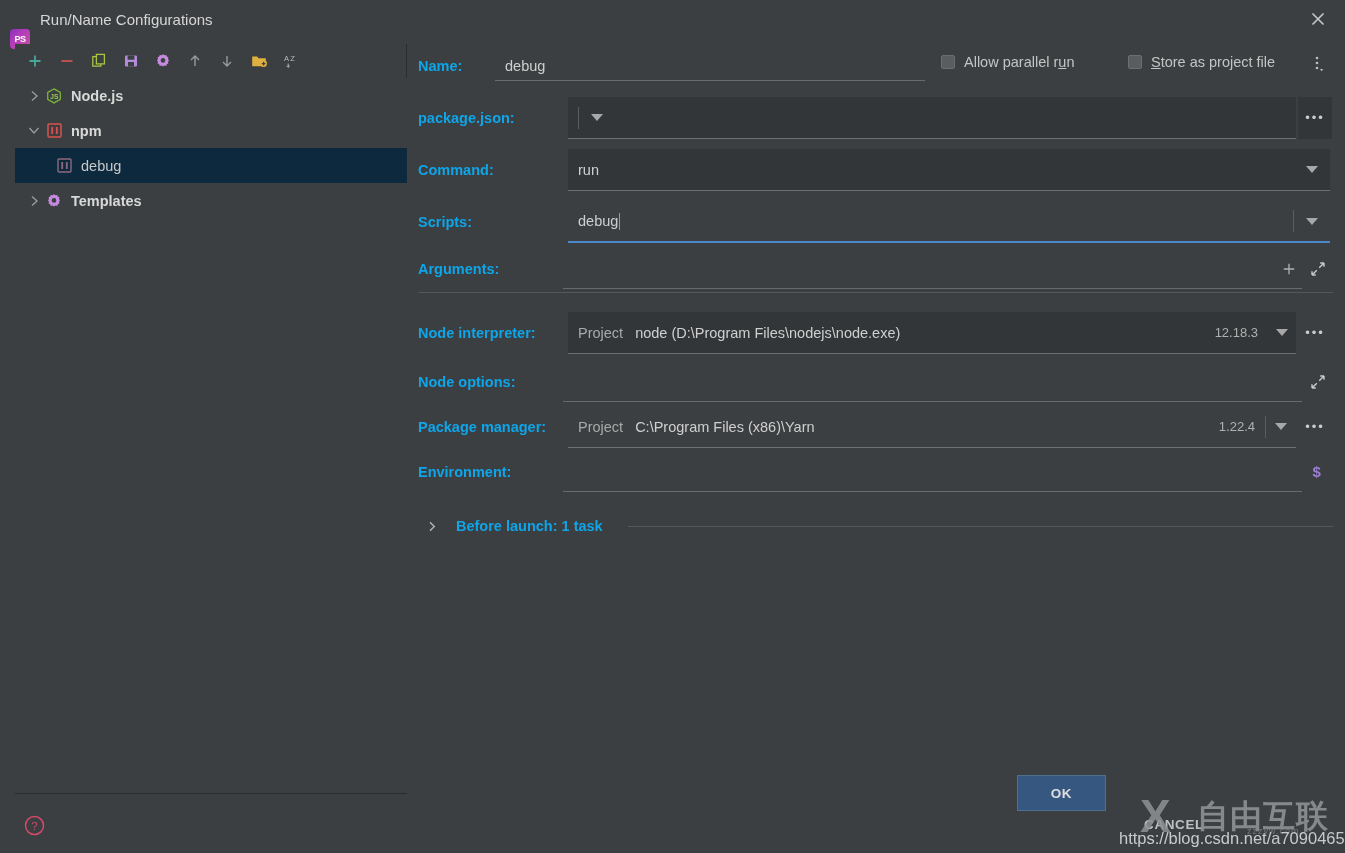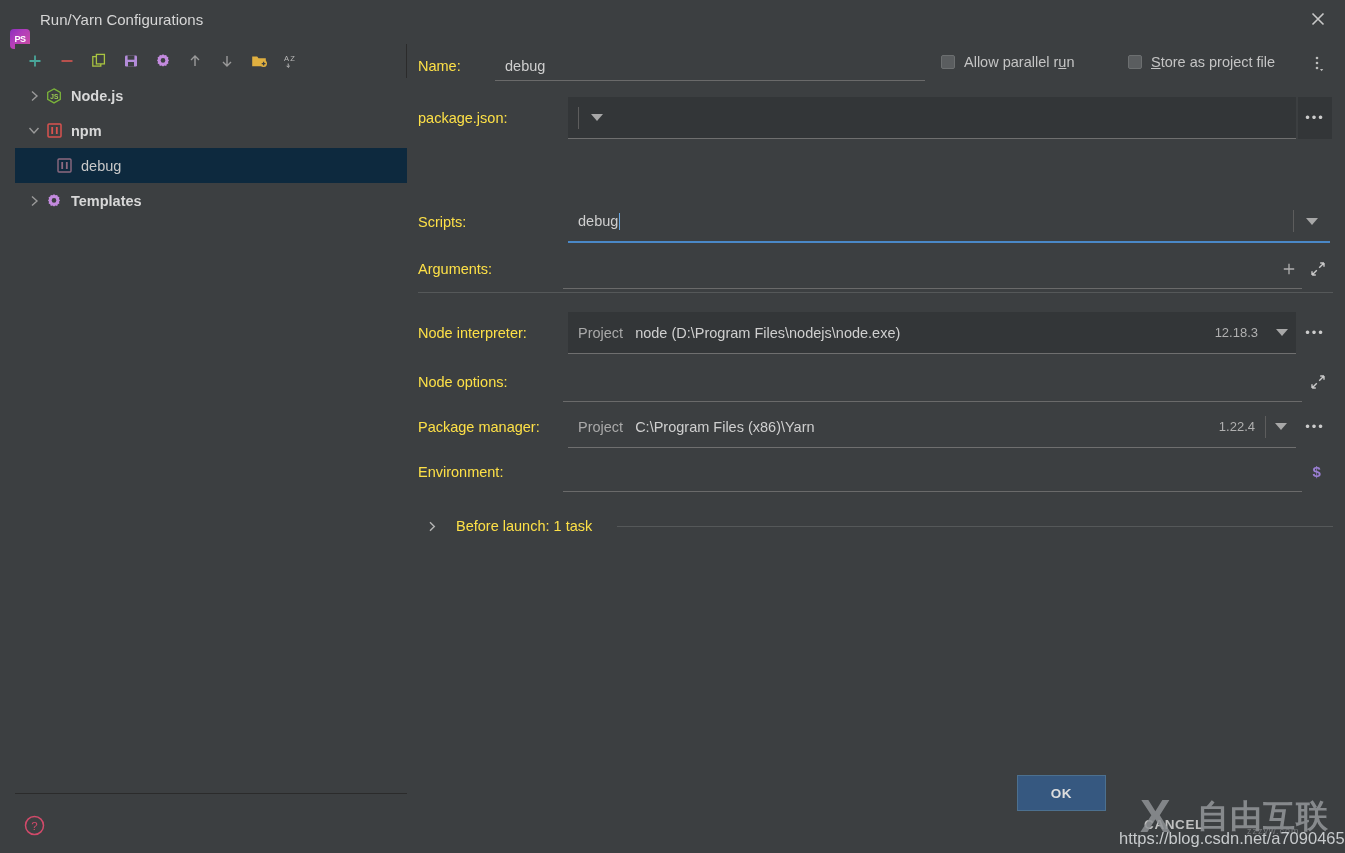--- a/index.html
+++ b/index.html
@@ -93,22 +93,23 @@
   
   #form {
     position: absolute; left: 418px; top: 44px;
     width: 915px; height: 500px;
   }
   .row {
     position: absolute; left: 0; width: 915px; height: 32px;
     display: flex; align-items: center;
   }
   .lbl {
-    font-size: 14.5px; color: #fde047;
+    font-size: 14.5px; color: #0ea5e9;
     white-space: nowrap;
+    font-weight: bold;
   }
 
   .field-under {
     border-bottom: 1px solid #6a6a6a;
   }
   .field-box {
     background: #333638;
     border-bottom: 1px solid #6f6f6f;
   }
   .field-focus {
@@ -228,21 +229,21 @@
     opacity: 0.95;
   }
 </style>
 </head>
 <body>
 
 <div id="app">
 
   <div id="titlebar">
     <div id="ps-icon">PS</div>
-    <div id="window-title">Run/Yarn Configurations</div>
+    <div id="window-title">Run/Name Configurations</div>
   </div>
   <div id="close-btn">
     <svg width="16" height="16" viewBox="0 0 16 16">
       <path d="M2.5 2.5 L13.5 13.5 M13.5 2.5 L2.5 13.5" stroke="#c8c8c8" stroke-width="1.6" fill="none"></path>
     </svg>
   </div>
 
   <div id="left-panel">
 
     <div id="toolbar">
@@ -389,20 +390,29 @@
         <div class="dd-sep"></div>
         <div style="width:36px; display:flex; align-items:center; justify-content:center;">
           <div class="arrow-down"></div>
         </div>
       </div>
       <div class="dots-btn" style="margin-left:2px; height:42px;">
         <span class="dots-glyph">•••</span>
       </div>
     </div>
 
+    <div class="row" style="top:105px; height:42px;">
+      <div class="lbl" style="width:150px;">Command:</div>
+      <div class="field-box" style="width:762px; height:42px; display:flex; align-items:center; padding-left:10px;">
+        <span class="ftext" style="flex:1;">run</span>
+        <div style="width:36px; display:flex; align-items:center; justify-content:center;">
+          <div class="arrow-down"></div>
+        </div>
+      </div>
+    </div>
 
     <div class="row" style="top:157px; height:42px;">
       <div class="lbl" style="width:150px;">Scripts:</div>
       <div class="field-focus" style="width:762px; height:42px; display:flex; align-items:center; padding-left:10px; background:#3c3f41;">
         <span class="ftext">debug</span>
         <span class="caret"></span>
         <span style="flex:1;"></span>
         <div class="dd-sep"></div>
         <div style="width:36px; display:flex; align-items:center; justify-content:center;">
           <div class="arrow-down"></div>

